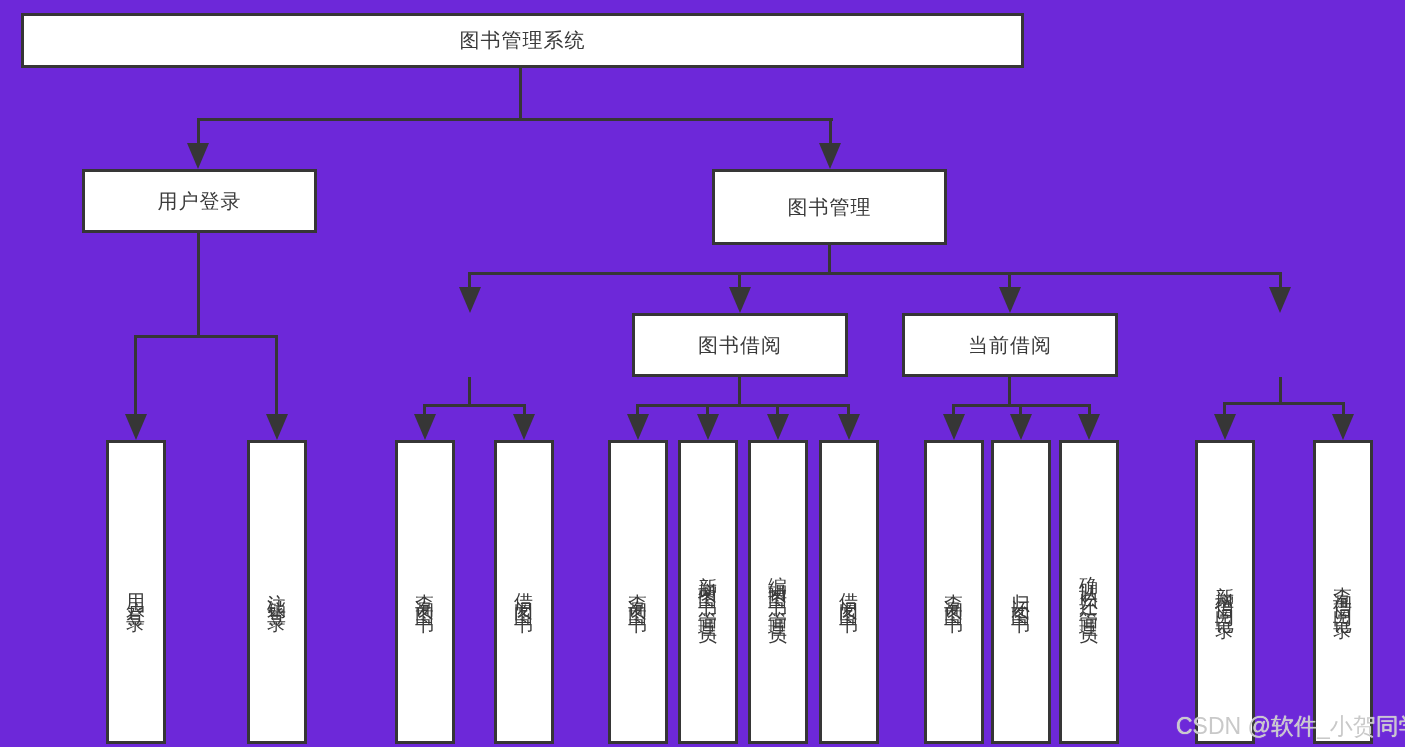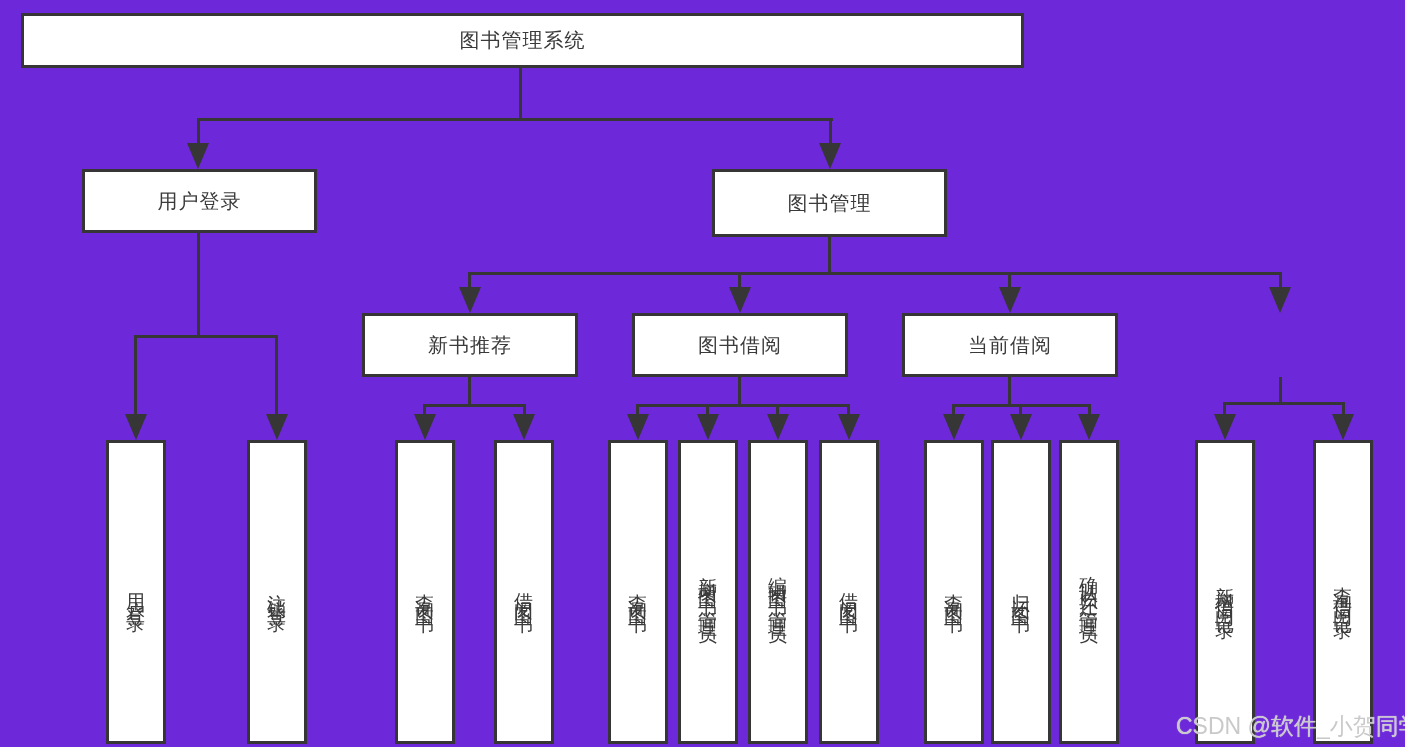--- a/index.html
+++ b/index.html
@@ -70,21 +70,21 @@
   <div class="v" style="left:519px; top:68px; height:53px;"></div>
   <div class="h" style="left:197px; top:118px; width:636px;"></div>
   <div class="v" style="left:197px; top:118px; height:30px;"></div>
   <div class="v" style="left:829px; top:118px; height:30px;"></div>
   <div class="arw" style="left:187px; top:143px;"></div>
   <div class="arw" style="left:819px; top:143px;"></div>
 
   <div class="node" style="left:82px; top:169px; width:235px; height:64px;">
     <span>用户登录</span>
   </div>
-  <div class="node" style="left:712px; top:169px; width:235px; height:68px;">
+  <div class="node" style="left:712px; top:169px; width:235px; height:76px;">
     <span>图书管理</span>
   </div>
 
   <div class="v" style="left:197px; top:233px; height:105px;"></div>
   <div class="h" style="left:134px; top:335px; width:144px;"></div>
   <div class="v" style="left:134px; top:335px; height:83px;"></div>
   <div class="v" style="left:275px; top:335px; height:83px;"></div>
   <div class="arw" style="left:125px; top:414px;"></div>
   <div class="arw" style="left:266px; top:414px;"></div>
 
@@ -92,23 +92,20 @@
   <div class="h" style="left:468px; top:272px; width:814px;"></div>
   <div class="v" style="left:468px;  top:272px; height:18px;"></div>
   <div class="v" style="left:738px;  top:272px; height:18px;"></div>
   <div class="v" style="left:1008px; top:272px; height:18px;"></div>
   <div class="v" style="left:1279px; top:272px; height:18px;"></div>
   <div class="arw" style="left:459px;  top:287px;"></div>
   <div class="arw" style="left:729px;  top:287px;"></div>
   <div class="arw" style="left:999px;  top:287px;"></div>
   <div class="arw" style="left:1269px; top:287px;"></div>
 
-  <div class="node" style="left:362px; top:313px; width:216px; height:64px;">
-    <span>新书推荐</span>
-  </div>
   <div class="node" style="left:632px; top:313px; width:216px; height:64px;text-align:center;">
     <span>图书借阅</span>
   </div>
   <div class="node" style="left:902px; top:313px; width:216px; height:64px;">
     <span>当前借阅</span>
   </div>
 
   <div class="v" style="left:468px; top:377px; height:30px;"></div>
   <div class="h" style="left:423px; top:404px; width:103px;"></div>
   <div class="v" style="left:423px; top:404px; height:14px;"></div>

